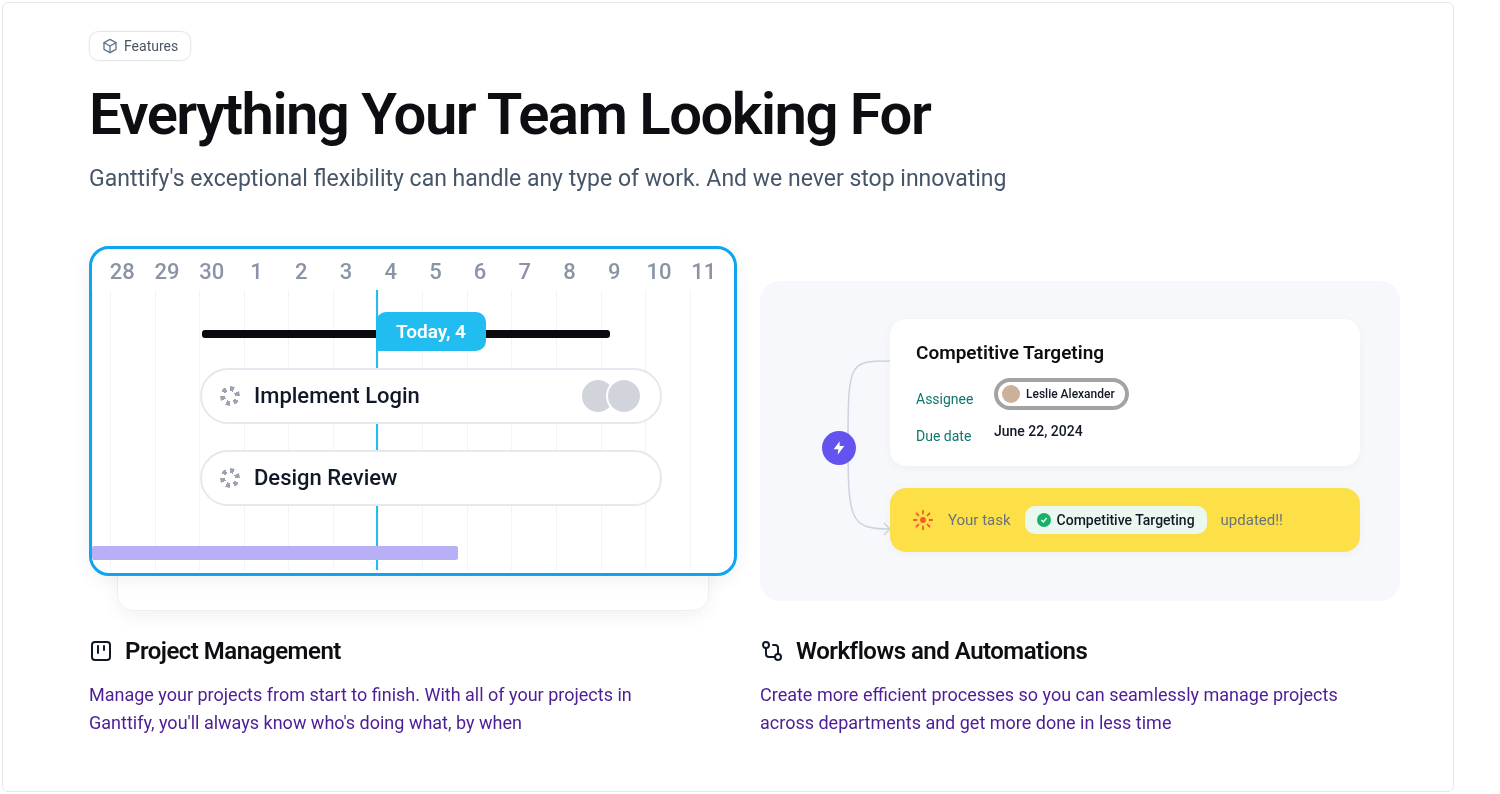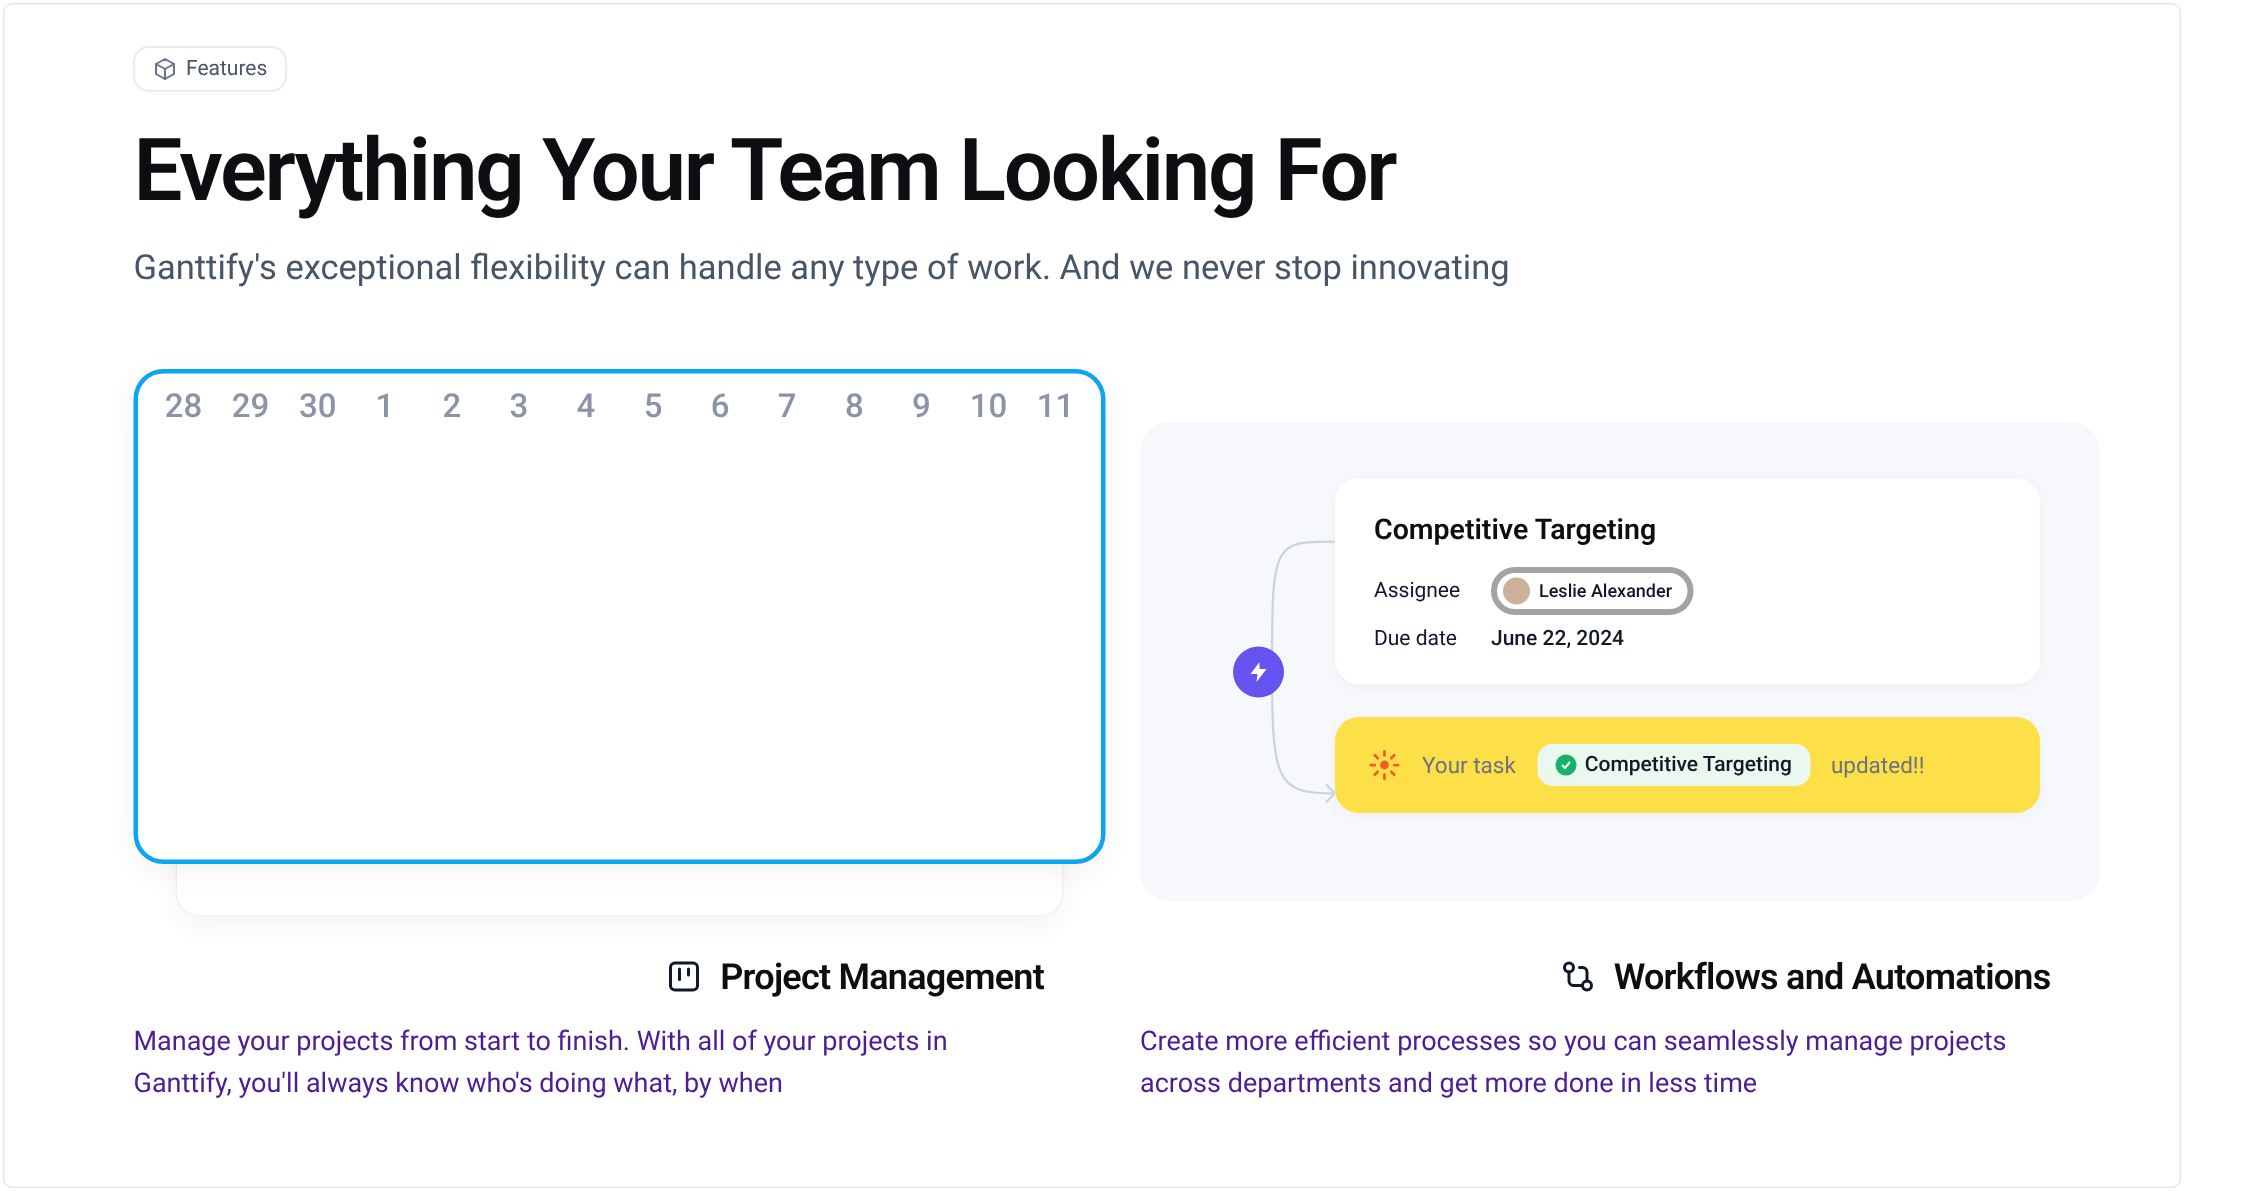--- a/index.html
+++ b/index.html
@@ -50,21 +50,20 @@
 }
 .card-col {
   flex: 1;
   min-width: 0;
 }
 .feature-title-row {
   display: flex;
   align-items: center;
   gap: 12px;
   margin-top: 36px;
-  justify-content: flex-end;
 }
 .feature-title-row h3 {
   font-size: 24px;
   font-weight: 600;
   letter-spacing: -0.5px;
 }
 .feature-desc {
   font-size: 18px;
   color: #4c1d95;
   margin-top: 16px;
@@ -214,21 +213,21 @@
 }
 .wf-box1 {
   background: #fff;
   border-radius: 16px;
   padding: 22px 26px;
   box-shadow: 0 2px 10px rgba(0,0,0,0.04);
   margin-left: 58px;
 }
 .wf-box1 h4 { font-size: 19px; font-weight: 600; margin-bottom: 14px; }
 .wf-row { display: flex; align-items: center; margin-top: 8px; font-size: 14px; }
-.wf-row .k { width: 78px; color: #0f172a; }
+.wf-row .k { width: 78px; color: #0f766e; margin-top: 10px; }
 .wf-row .v { color: #111827; font-weight: 500;}
 .assignee-chip {
   display: inline-flex; align-items: center; gap: 6px;
   border: 4px solid #a3a3a3; border-radius: 16px;
   padding: 3px 10px 3px 4px; font-size: 12px; font-weight: 500;
 }
 .assignee-chip .av { width: 18px; height: 18px; border-radius: 50%; background: #cbb09a; }
 .wf-box2 {
   background: #fde047;
   border-radius: 16px;
@@ -283,20 +282,42 @@
               <span>3</span>
               <span>4</span>
               <span>5</span>
               <span>6</span>
               <span>7</span>
               <span>8</span>
               <span>9</span>
               <span>10</span>
               <span>11</span>
             </div>
+          <div class="gantt-body">
+            <div class="black-bar"></div>
+            <div class="today-line"></div>
+            <div class="today-chip">Today, 4</div>
+            <div class="task-pill t1">
+              <div class="task-left">
+                <span class="spinner"></span>
+                <span>Implement Login</span>
+              </div>
+              <div class="avatars">
+                <div class="avatar"></div>
+                <div class="avatar"></div>
+              </div>
+            </div>
+            <div class="task-pill t2">
+              <div class="task-left">
+                <span class="spinner"></span>
+                <span>Design Review</span>
+              </div>
+            </div>
+            <div class="purple-bar"></div>
+          </div>
         </div>
       </div>
 
       <div class="feature-title-row">
         <svg width="24" height="24" viewBox="0 0 24 24" fill="none" stroke="#111827" stroke-width="2" stroke-linecap="round" stroke-linejoin="round">
             <rect x="3" y="3" width="18" height="18" rx="3"></rect>
             <line x1="9" y1="7" x2="9" y2="14"></line>
             <line x1="15" y1="7" x2="15" y2="11"></line>
           </svg>
         <h3>Project Management</h3>

